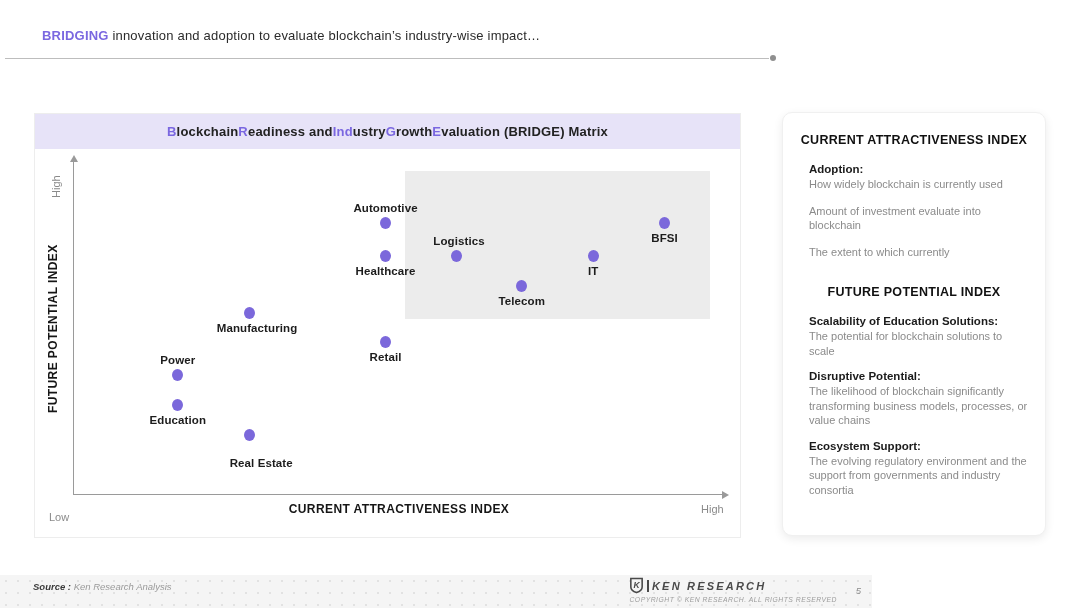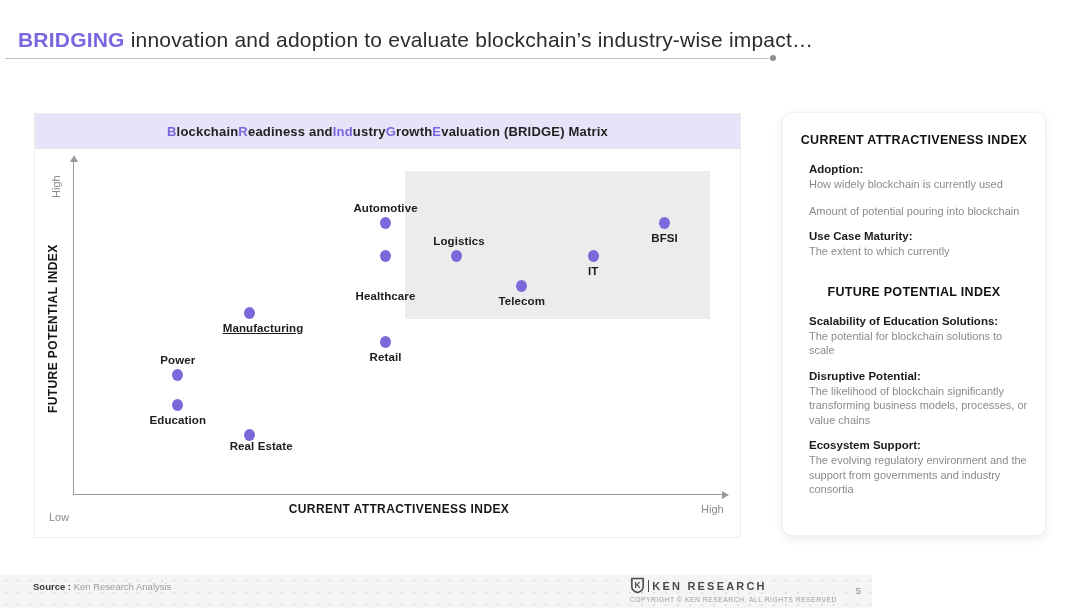--- a/index.html
+++ b/index.html
@@ -14,22 +14,22 @@
   *{margin:0;padding:0;box-sizing:border-box;}
   html,body{width:1080px;height:608px;}
   body{
     font-family:"Liberation Sans","DejaVu Sans",sans-serif;
     background:#ffffff;
     position:relative;
     overflow:hidden;
   }
   
   .page-title{
-    position:absolute;left:18px;top:28px;
-    font-size:21px;font-weight:500;color:var(--ink);
+    position:absolute;left:42px;top:28px;
+    font-size:13px;font-weight:500;color:var(--ink);
     letter-spacing:.2px;white-space:nowrap;
   }
   .page-title .accent{color:var(--accent);font-weight:600;}
   .title-underline{
     position:absolute;left:5px;top:58px;width:764px;height:1px;
     background:#bdbdbd;
   }
   .underline-dot{
     position:absolute;left:770px;top:55px;width:6px;height:6px;
     border-radius:50%;background:#8f8f8f;
@@ -90,20 +90,21 @@
   .panel-section + .panel-section{margin-top:26px;}
   .panel-item{margin-bottom:12px;margin-left:11px;}
   .panel-term{font-size:11.5px;font-weight:700;color:#1b1b1b;margin-bottom:2px;}
   .panel-desc{font-size:11px;color:#8b8b8b;line-height:1.32;}
   
   .footer{
     position:absolute;left:0;top:575px;width:872px;height:33px;
     background:#f5f5f5;
     background-image:radial-gradient(circle,#e2e2e2 .8px,transparent .9px);
     background-size:12px 12px;
+    font-style:italic;
   }
   .source-line{position:absolute;left:33px;top:6px;font-size:9.5px;color:#9a9a9a;}
   .source-label{font-weight:700;color:#3a3a3a;}
   .logo-block{position:absolute;right:35px;top:2px;text-align:left;}
   .logo-row{display:flex;align-items:center;gap:3px;}
   .logo-divider{width:1.5px;height:12px;background:#4a4a4a;}
   .logo-text{font-size:11px;font-weight:700;color:#4a4a4a;letter-spacing:2.2px;white-space:nowrap;}
   .copyright{font-size:6.8px;color:#9c9c9c;letter-spacing:.5px;margin-top:2px;white-space:nowrap;}
   .page-number{position:absolute;right:11px;top:10px;font-size:9.5px;color:#8a8a8a;}
 </style>
@@ -137,53 +138,52 @@
     <div class="axis-ylabel v-text">FUTURE POTENTIAL INDEX</div>
     <div class="axis-low">Low</div>
     <div class="axis-xlabel">CURRENT ATTRACTIVENESS INDEX</div>
     <div class="axis-high-x">High</div>
     <div id="plot-points">
         <div class="dot" style="left: 345.02px; top: 68.4px;"></div>
         <div class="point-label" style="left: 350.52px; top: 53.4px;">Automotive</div>
         <div class="dot" style="left: 416.41px; top: 101.4px;"></div>
         <div class="point-label" style="left: 424px; top: 86.4px;">Logistics</div>
         <div class="dot" style="left: 345.02px; top: 101.4px;"></div>
-        <div class="point-label" style="left: 350.52px; top: 116.4px; margin-top: 25px;">Healthcare</div>
+        <div class="point-label" style="left: 350.52px; top: 116.4px;">Healthcare</div>
         <div class="dot" style="left: 481.31px; top: 131.1px;"></div>
         <div class="point-label" style="left: 486.81px; top: 146.1px;">Telecom</div>
         <div class="dot" style="left: 552.7px; top: 101.4px;"></div>
         <div class="point-label" style="left: 558.2px; top: 116.4px;">IT</div>
         <div class="dot" style="left: 624.09px; top: 68.4px;"></div>
         <div class="point-label" style="left: 629.59px; top: 83.4px;">BFSI</div>
         <div class="dot" style="left: 208.73px; top: 157.5px;"></div>
-        <div class="point-label" style="left: 228px; top: 172.5px; text-decoration: underline;">Manufacturing</div>
+        <div class="point-label" style="left: 222px; top: 172.5px;">Manufacturing</div>
         <div class="dot" style="left: 345.02px; top: 187.2px;"></div>
         <div class="point-label" style="left: 350.52px; top: 202.2px;">Retail</div>
         <div class="dot" style="left: 137.34px; top: 220.2px;"></div>
         <div class="point-label" style="left: 142.84px; top: 205.2px;">Power</div>
         <div class="dot" style="left: 137.34px; top: 249.9px;"></div>
         <div class="point-label" style="left: 142.84px; top: 264.9px;">Education</div>
         <div class="dot" style="left: 208.73px; top: 279.6px;"></div>
-        <div class="point-label" style="left: 214.23px; top: 291px; padding-left: 24px;">Real Estate</div>
+        <div class="point-label" style="left: 214.23px; top: 308px; padding-left: 24px;">Real Estate</div>
       </div>
   </div>
 </div>
 
 <div class="info-panel" id="info-panel">
     <div class="panel-section">
       <div class="panel-heading">CURRENT ATTRACTIVENESS INDEX</div>
       <div class="panel-item">
         <div class="panel-term">Adoption:</div>
         <div class="panel-desc">How widely blockchain is currently used</div>
       </div>
       <div class="panel-item">
-        <div class="panel-desc">Amount of potential pouring into blockchain</div>
-      </div>
-      <div class="panel-item">
-        <div class="panel-term">Use Case Maturity:</div>
+        <div class="panel-desc">Amount of investment evaluate into blockchain</div>
+      </div>
+      <div class="panel-item">
         <div class="panel-desc">The extent to which currently</div>
       </div>
     </div>
     <div class="panel-section">
       <div class="panel-heading">FUTURE POTENTIAL INDEX</div>
       <div class="panel-item">
         <div class="panel-term">Scalability of Education Solutions:</div>
         <div class="panel-desc">The potential for blockchain solutions to scale</div>
       </div>
       <div class="panel-item">

